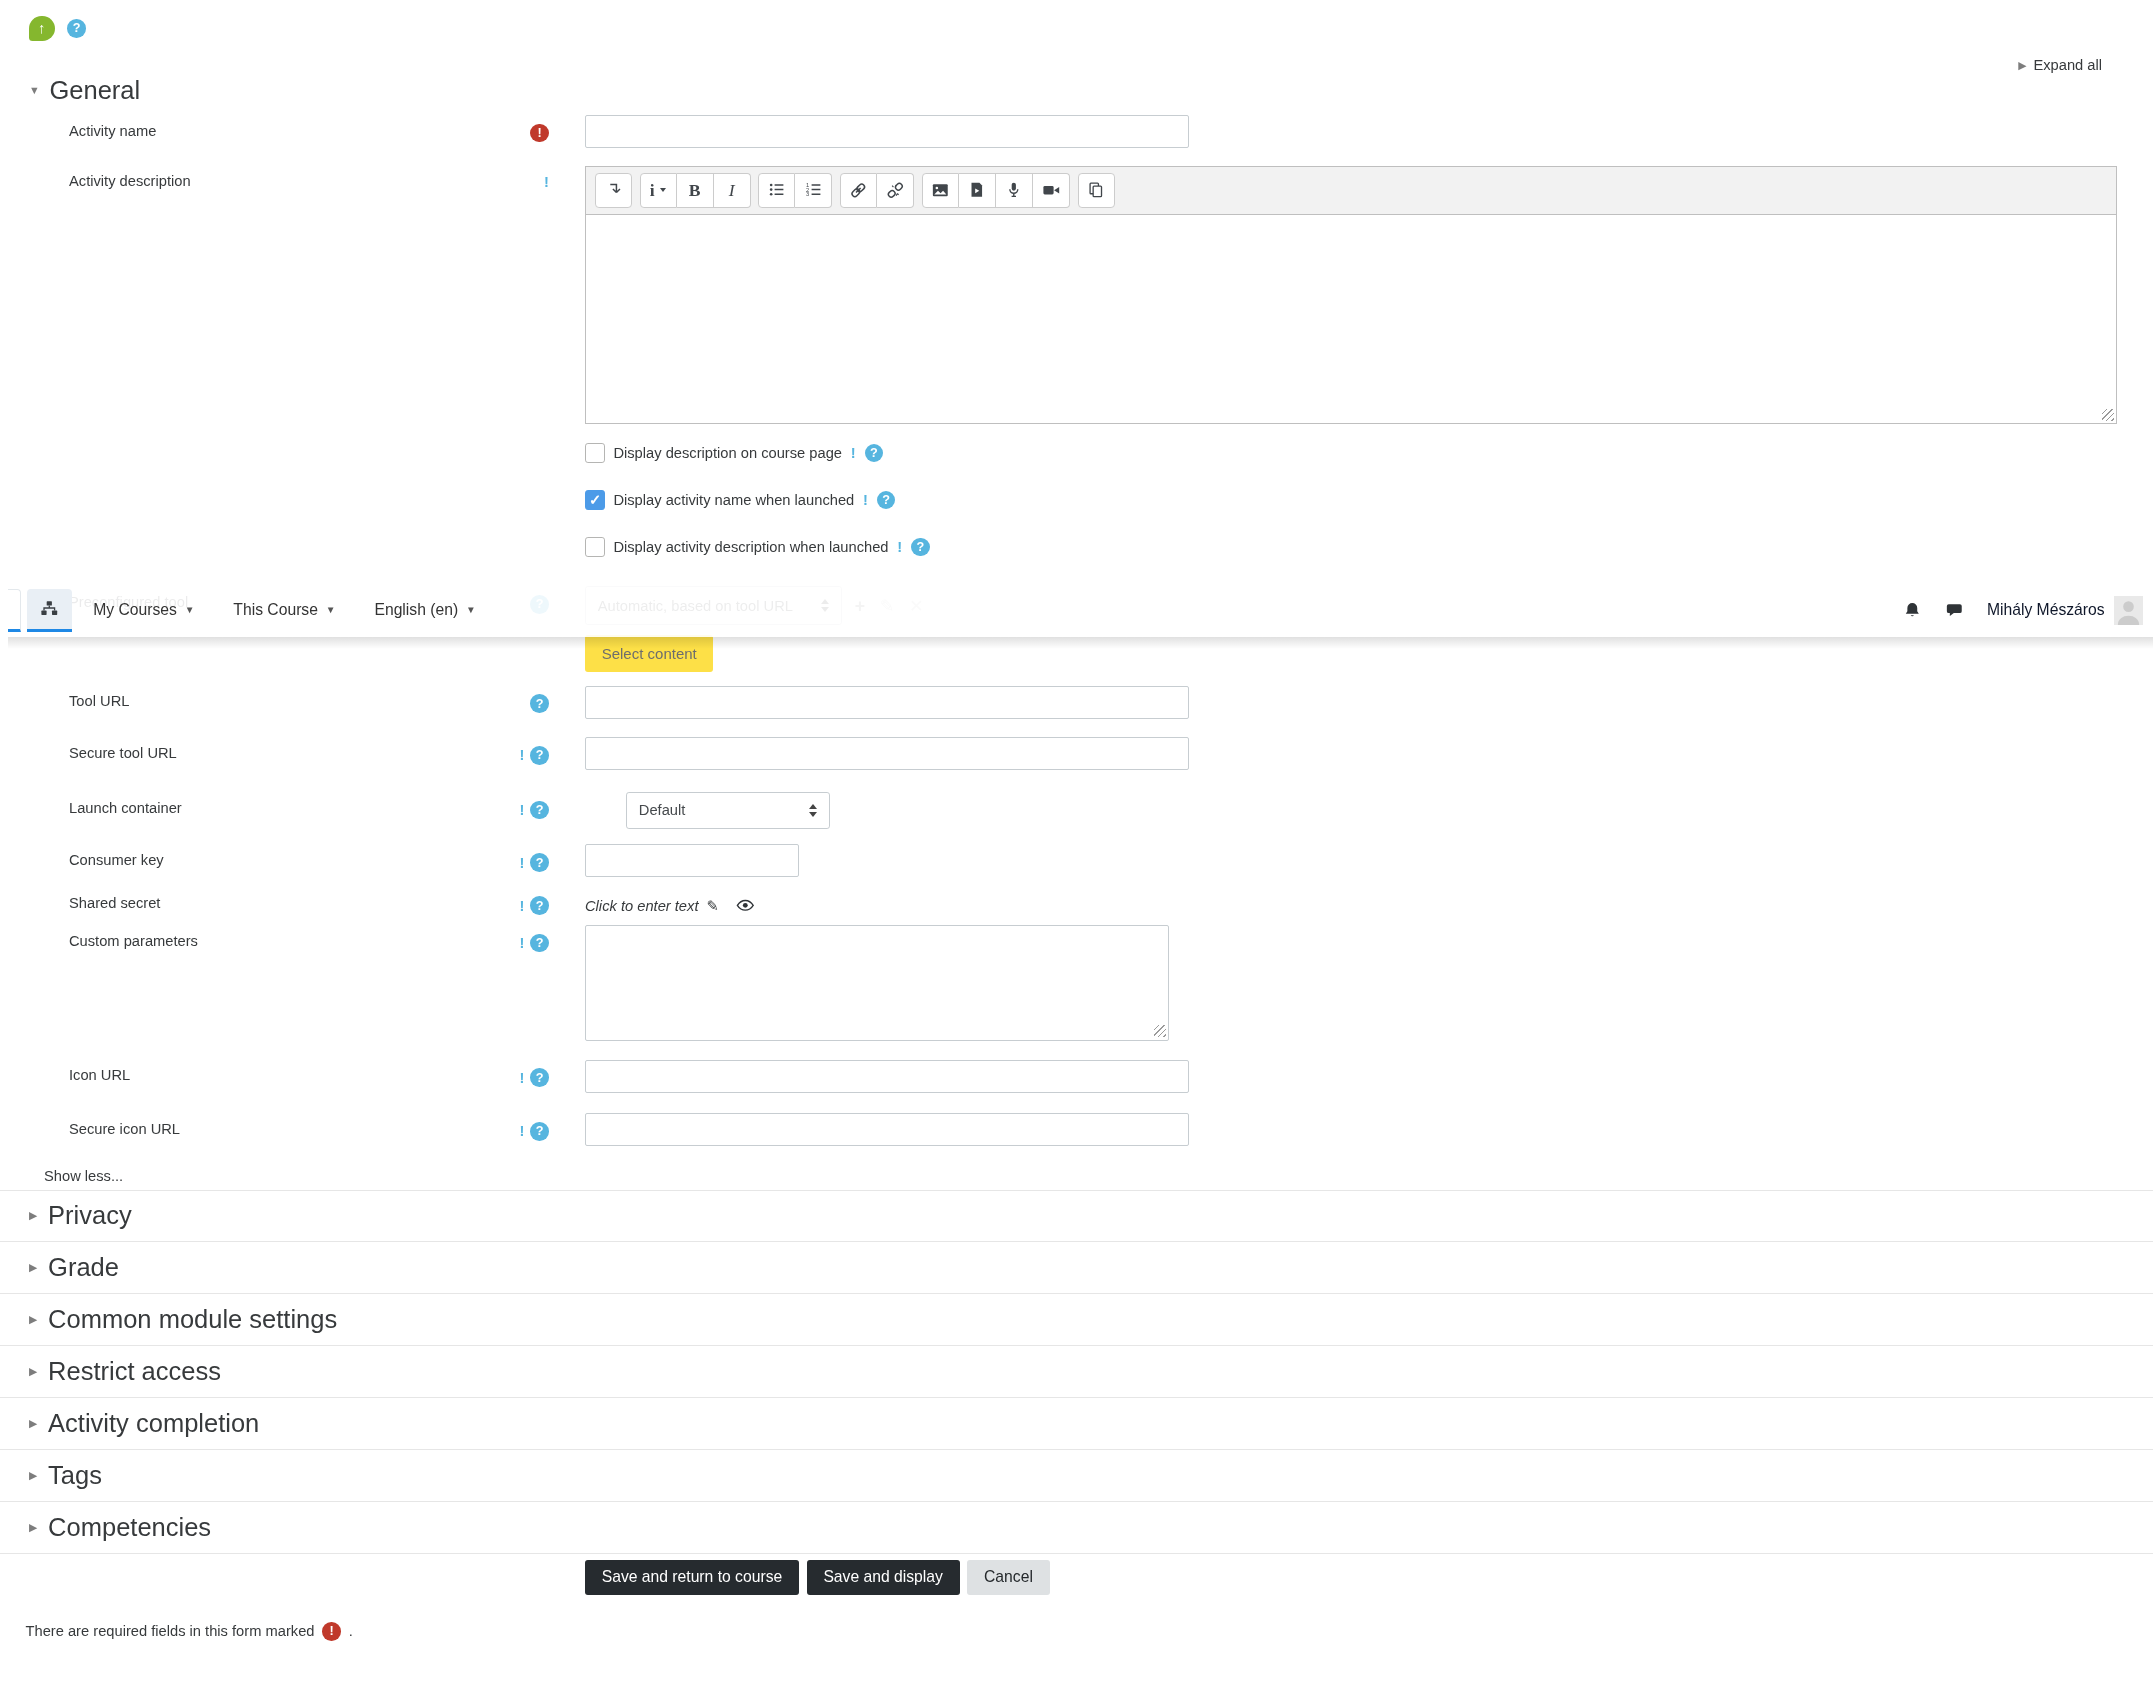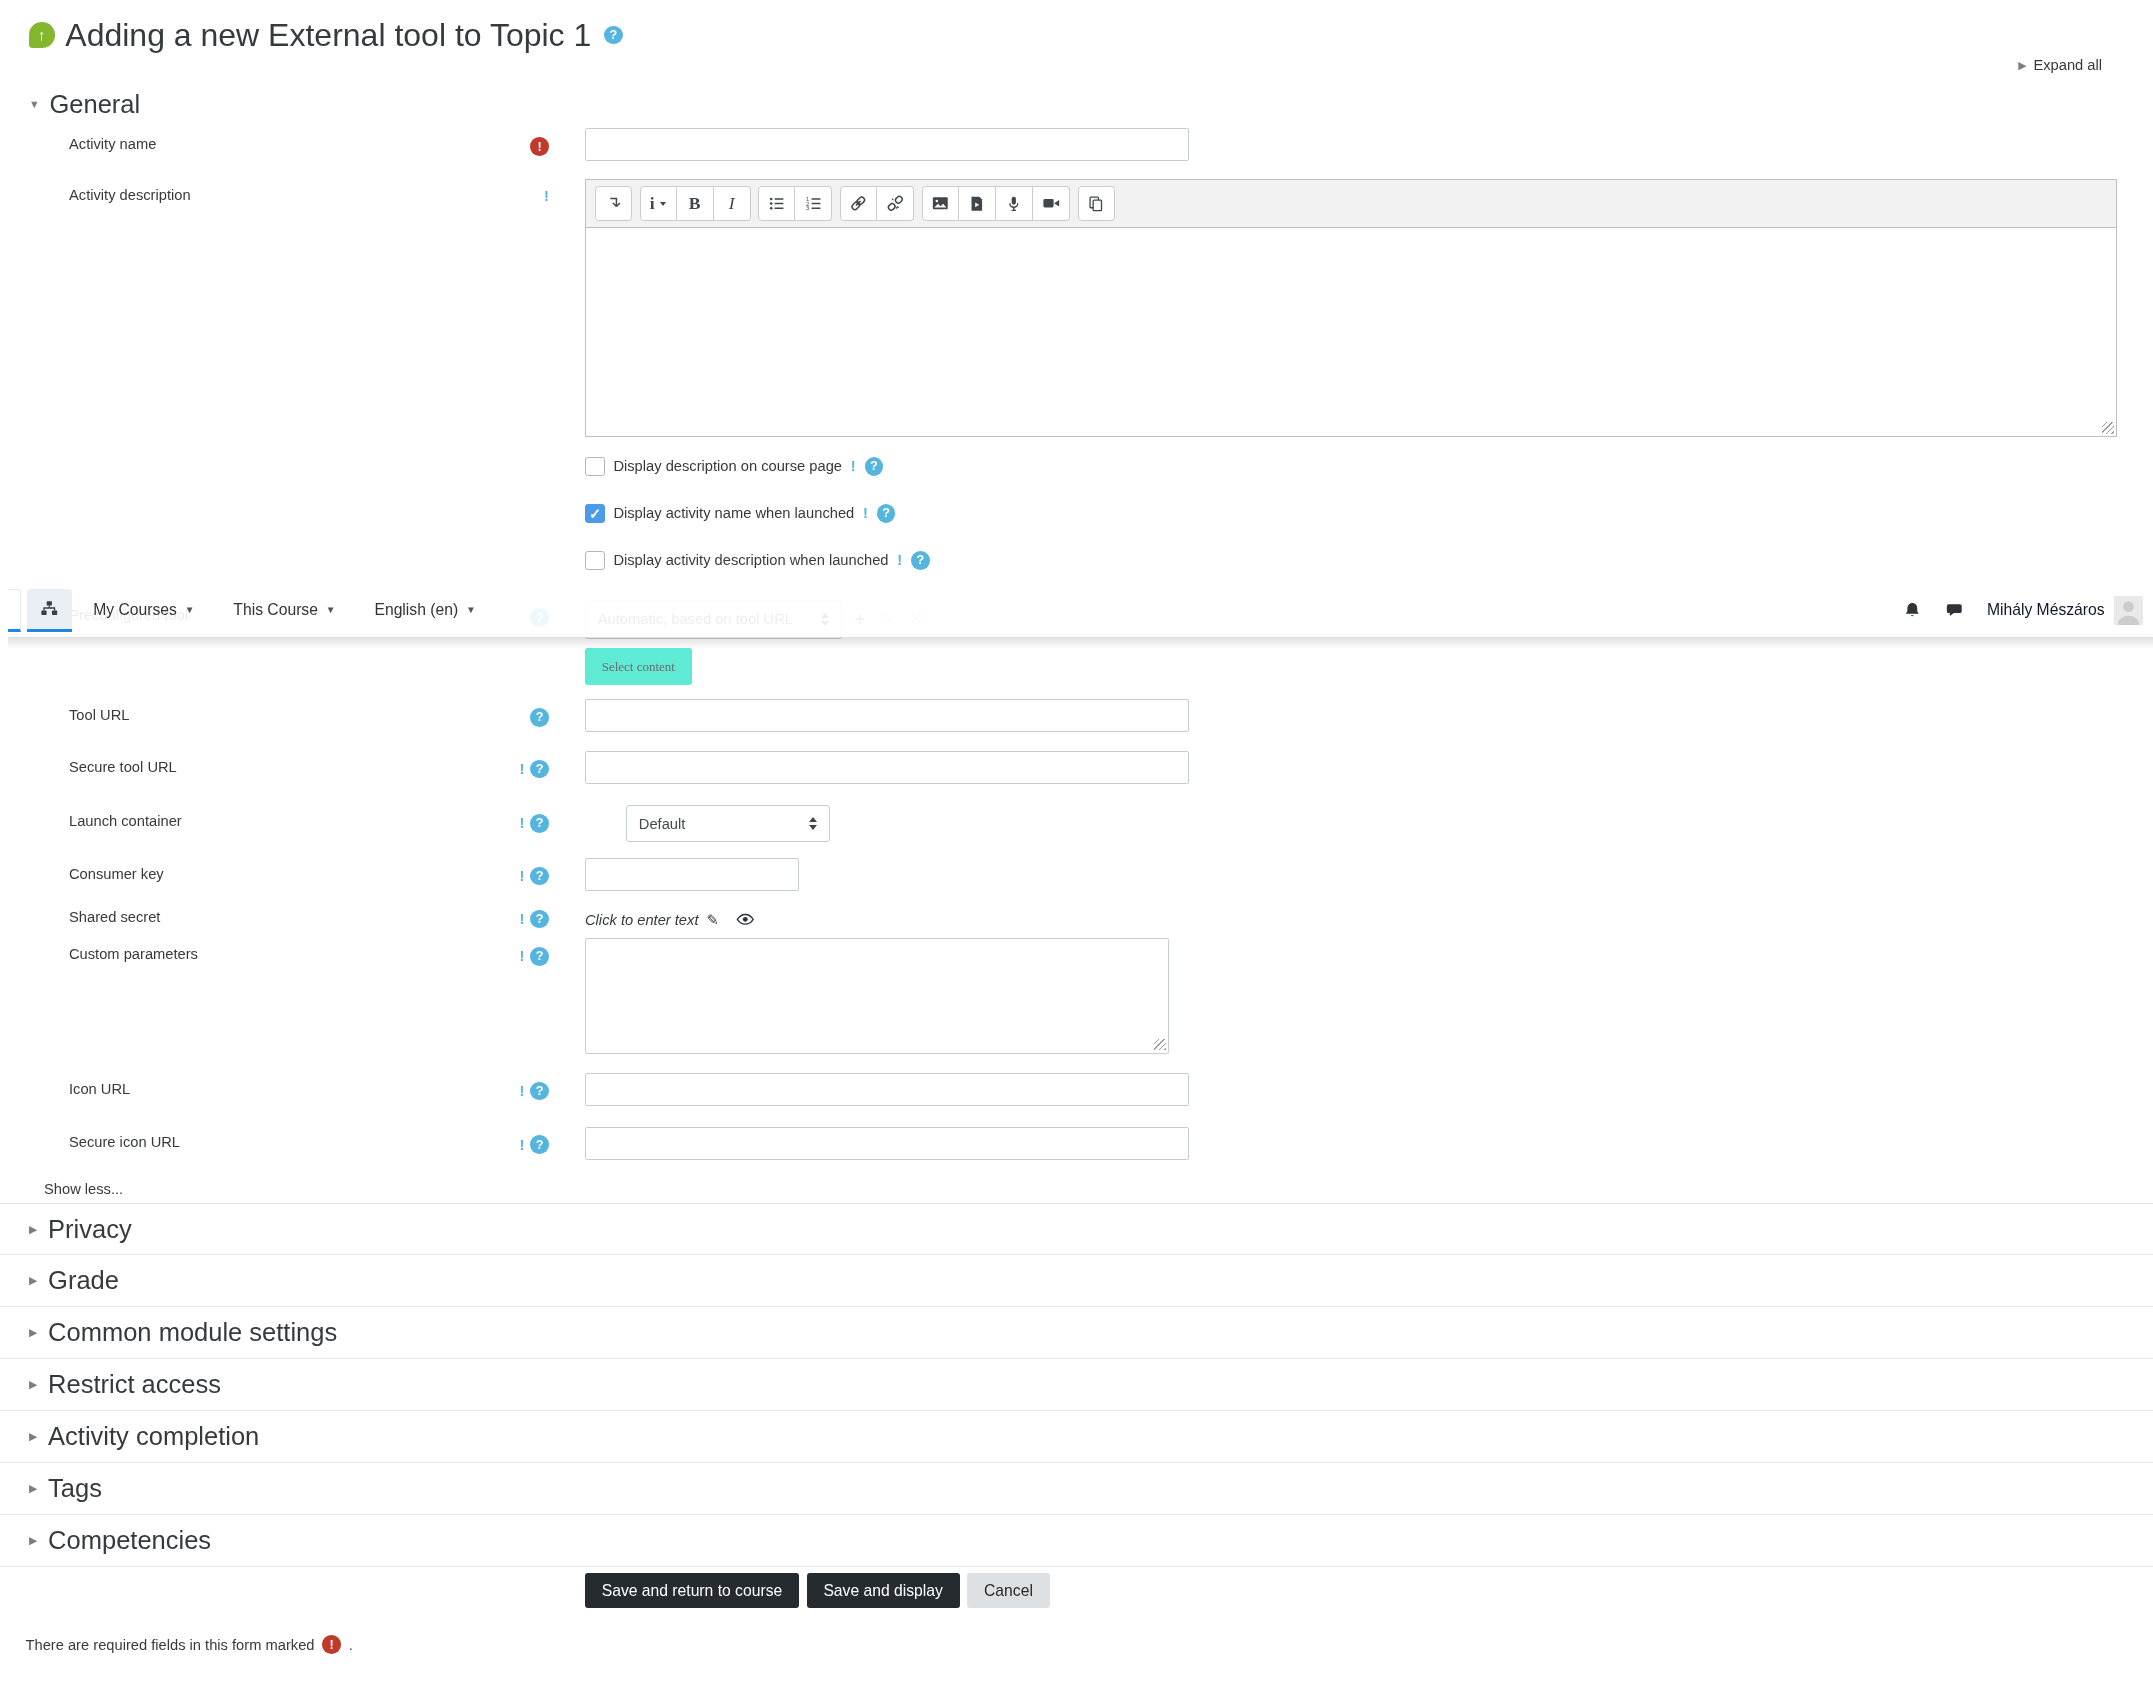--- a/index.html
+++ b/index.html
@@ -104,21 +104,21 @@
     position:absolute; right:2px; bottom:2px; width:11.8px; height:11.8px;
     background:repeating-linear-gradient(135deg, transparent 0 2.9px, #9a9a9a 2.9px 3.9px);
   }
   
   .btn {
     border:0; border-radius:2.9px; font-family:inherit; font-size:15.7px; height:35px;
     padding:0 16.7px; cursor:pointer; display:inline-flex; align-items:center;
   }
   .btn-dark { background:#262b2f; color:#fff; }
   .btn-light { background:#dee1e3; color:#24282b; }
-  .btn-select-content { background:#5eead4; color:#6d6d6d; height:37px; font-size:13px; border-radius:2.9px;font-family:Liberation Serif, serif;}
+  .btn-select-content { background:#fde047; color:#6d6d6d; height:37px; font-size:15px; border-radius:2.9px;}
   .action-buttons { margin:5.9px 0 0 585px; display:flex; gap:7.8px; }
   
   .secret-line { display:flex; align-items:center; gap:11.8px; padding-top:8.8px; }
   .secret-text { font-style:italic; font-size:14.7px; color:#373a3c; cursor:pointer; }
   .pencil { font-style:normal; margin-left:3.9px; }
   .eye-btn { cursor:pointer; color:#2f3337; display:flex; align-items:center; margin-left:5.9px;}
   
   .ta-wrap { position:relative; width:584px; }
   textarea.params {
     width:584px; height:116px; border:1px solid #c7cdd1; border-radius:2px; resize:none;
@@ -159,21 +159,20 @@
   .nav-icon { color:#2f3337; cursor:pointer; display:flex; align-items:center; }
   .nav-user { display:flex; align-items:center; gap:9.8px; cursor:pointer; }
   .nav-username { font-size:15.7px; color:#0f172a; }
   .avatar { width:29px; height:29px; background:#e9e9e9; display:flex; align-items:flex-end; justify-content:center; overflow:hidden;}
 </style>
 </head>
 <body>
 
 <div class="app-header">
   <span class="tool-icon">↑</span>
-  <h1 class="page-title">Adding a new External tool to Topic 1</h1>
   <span class="help-badge title-help">?</span>
 </div>
 
 <div class="expand-all">
   <span class="tri">▶</span>
   <span>Expand all</span>
 </div>
 
 <div class="general-heading">
   <span class="tri">▼</span>

